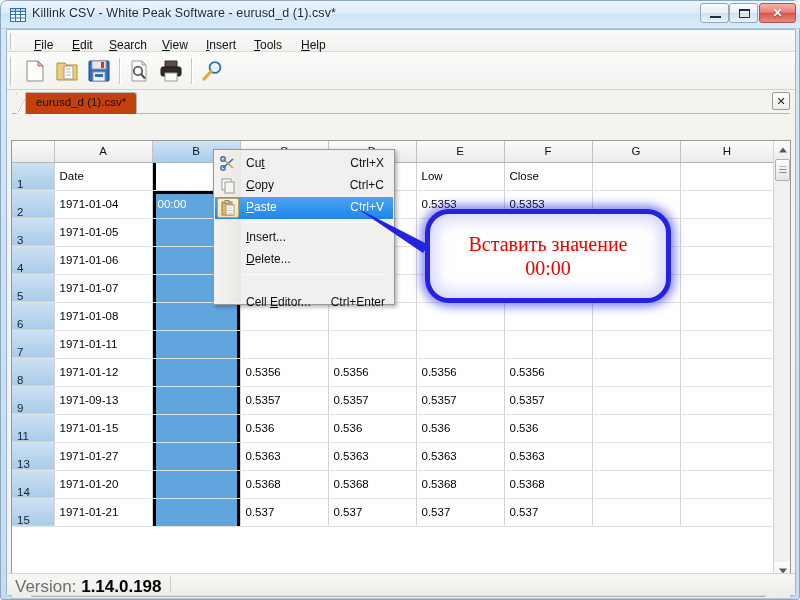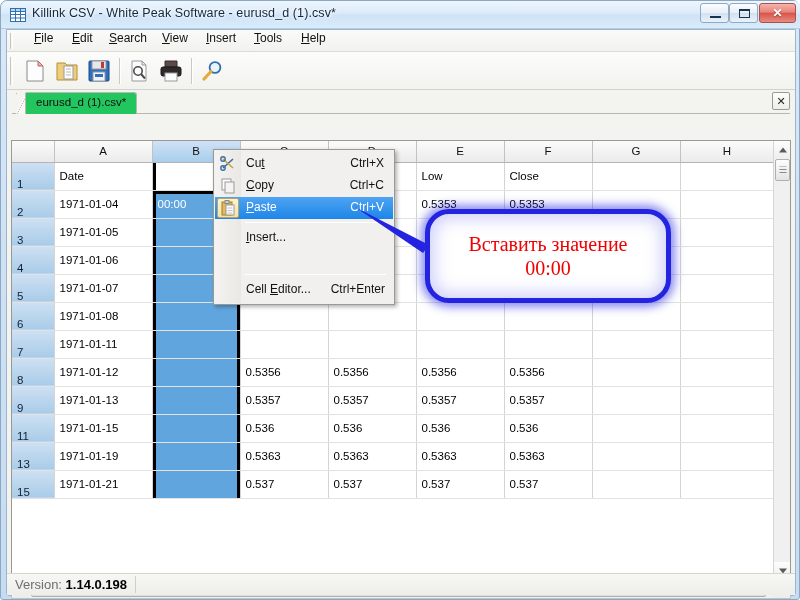--- a/index.html
+++ b/index.html
@@ -82,21 +82,21 @@
   #menubar {
     position: absolute; left: 0; top: 0; width: 788px; height: 22px;
     background: linear-gradient(180deg,#fbfbfa 0%,#f1f1ee 100%);
     border-bottom: 1px solid #dcdcd6;
   }
   #menubar .grip {
     position: absolute; left: 3px; top: 3px; width: 3px; height: 16px;
     border-left: 1px solid #c6c6be; border-right: 1px solid #ffffff;
   }
   .menu-item {
-    position: absolute; top: 0; height: 17px;
+    position: absolute; top: 7px; height: 17px;
     padding: 1px 7px 0 7px;
     font-size: 12px; color: #111;
     cursor: default; white-space: nowrap;
   }
   .menu-item u { text-decoration: underline; }
 
   
   #toolbar {
     position: absolute; left: 0; top: 22px; width: 788px; height: 38px;
     background: linear-gradient(180deg,#fcfcfb 0%,#f2f2ee 100%);
@@ -117,21 +117,21 @@
     position: absolute; left: 0; top: 60px; width: 788px; height: 24px;
     background: #f3f3f0;
   }
   #tab-underline {
     position: absolute; left: 5px; top: 83px; width: 778px; height: 1px;
     background: #b8b8b0;
   }
   #tab0 {
     position: absolute; left: 18px; top: 62px; height: 22px;
     padding: 3px 10px 0 10px;
-    background: #22c55e;
+    background: #c2410c;
     border: 1px solid #b8b8b0; border-bottom: none;
     border-radius: 2px 3px 0 0;
     font-size: 11.5px; color: #111;
     white-space: nowrap; cursor: default;
   }
   #tab-slant {
     position: absolute; left: 9px; top: 62px;
     width: 0; height: 0;
     border-left: 10px solid transparent;
     border-bottom: 22px solid #f7f7f4;
@@ -304,21 +304,21 @@
   
   #statusbar {
     position: absolute; left: 0; bottom: 0; width: 788px; height: 22px;
     background: linear-gradient(180deg,#f7f7f4,#ededea);
     border-top: 1px solid #d6d6d0;
   }
   #status-cell {
     position: absolute; left: 4px; top: 2px; height: 17px;
     padding: 1px 8px 0 4px;
     border-right: 1px solid #cfcfc9;
-    font-size: 13px; white-space: nowrap;
+    font-size: 17px; white-space: nowrap;
   }
   #status-label { color: #6e6e6e; }
   #status-value { color: #000; font-weight: bold; }
 
   
   #ctxmenu {
     position: absolute; left: 212px; top: 148px;
     width: 182px; height: 156px;
     background: #f1f0ee;
     border: 1px solid #9a9a94;
@@ -594,21 +594,21 @@
                 <td class="sel sel-both"></td>
                 <td>0.5356</td>
                 <td>0.5356</td>
                 <td>0.5356</td>
                 <td>0.5356</td>
                 <td></td>
                 <td></td>
               </tr>
               <tr>
                 <td class="rowhead">9</td>
-                <td>1971-01-13</td>
+                <td>1971-09-13</td>
                 <td class="sel sel-both"></td>
                 <td>0.5357</td>
                 <td>0.5357</td>
                 <td>0.5357</td>
                 <td>0.5357</td>
                 <td></td>
                 <td></td>
               </tr>
               <tr>
                 <td class="rowhead">11</td>
@@ -616,26 +616,37 @@
                 <td class="sel sel-both"></td>
                 <td>0.536</td>
                 <td>0.536</td>
                 <td>0.536</td>
                 <td>0.536</td>
                 <td></td>
                 <td></td>
               </tr>
               <tr>
                 <td class="rowhead">13</td>
-                <td>1971-01-19</td>
+                <td>1971-01-27</td>
                 <td class="sel sel-both"></td>
                 <td>0.5363</td>
                 <td>0.5363</td>
                 <td>0.5363</td>
                 <td>0.5363</td>
+                <td></td>
+                <td></td>
+              </tr>
+              <tr>
+                <td class="rowhead">14</td>
+                <td>1971-01-20</td>
+                <td class="sel sel-both"></td>
+                <td>0.5368</td>
+                <td>0.5368</td>
+                <td>0.5368</td>
+                <td>0.5368</td>
                 <td></td>
                 <td></td>
               </tr>
               <tr>
                 <td class="rowhead">15</td>
                 <td>1971-01-21</td>
                 <td class="sel sel-both"></td>
                 <td>0.537</td>
                 <td>0.537</td>
                 <td>0.537</td>
@@ -719,24 +730,27 @@
       <span class="ctx-label"><u>P</u>aste</span>
       <span class="ctx-accel">Ctrl+V</span>
     </div>
 
     <div class="ctx-sep" style="top:72px"></div>
 
     <div class="ctx-item" style="top:77px">
       <span class="ctx-label"><u>I</u>nsert...</span>
     </div>
 
+    <div class="ctx-item" style="top:99px">
+      <span class="ctx-label"><u>D</u>elete...</span>
+    </div>
 
     <div class="ctx-sep" style="top:124px"></div>
 
-    <div class="ctx-item" style="top:129px">
+    <div class="ctx-item" style="top:142px">
       <span class="ctx-label">Cell <u>E</u>ditor...</span>
       <span class="ctx-accel" style="right:8px">Ctrl+Enter</span>
     </div>
   </div>
 
   <svg id="callout-tail" viewBox="0 0 90 60">
     <path d="M4 10 L78 48 L72 56 Z" fill="#2323e0"></path>
   </svg>
   <div id="callout">
     <div>Вставить значение</div>

